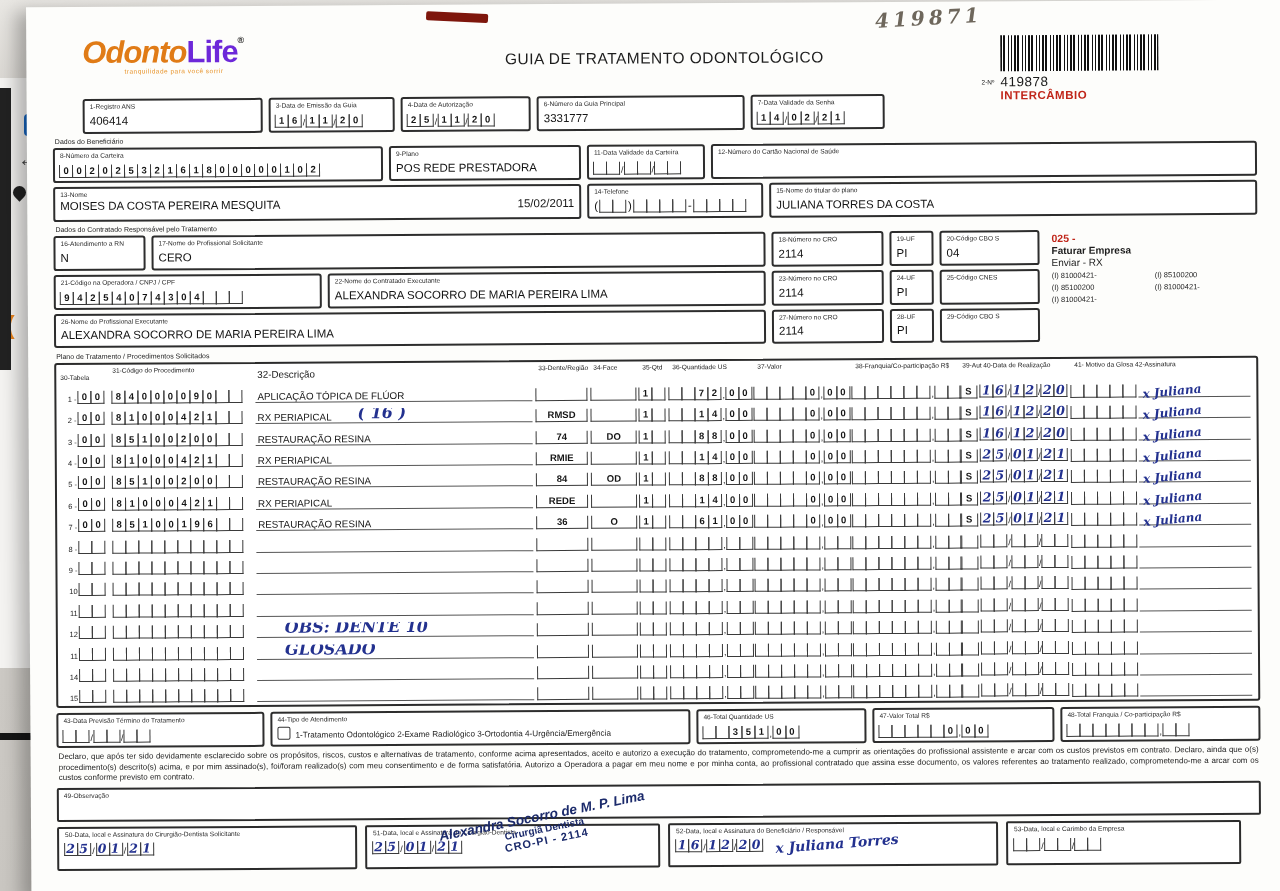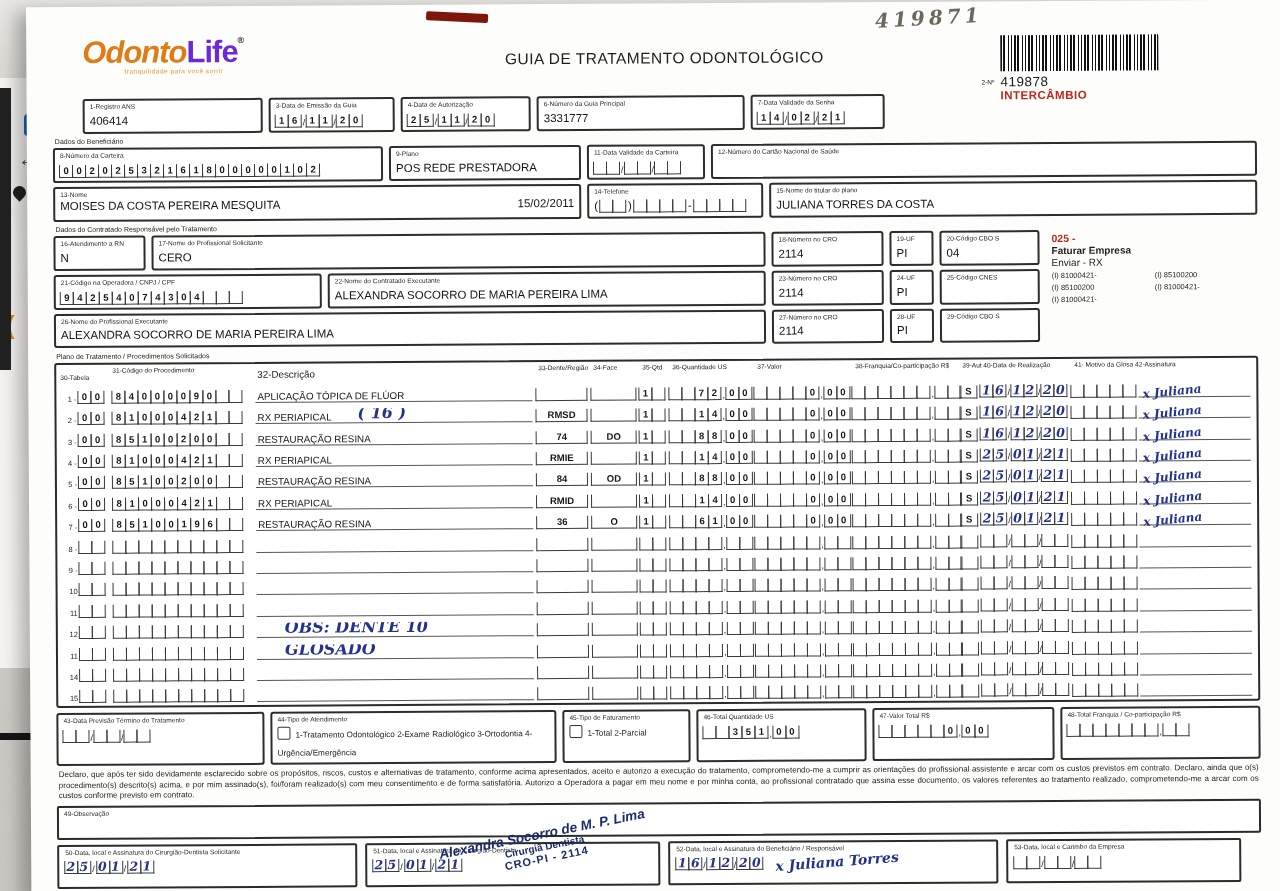--- a/index.html
+++ b/index.html
@@ -837,21 +837,21 @@
               <b class="cc">2</b>
               <b class="cc">1</b>
               <b class="cc">&nbsp;</b>
               <b class="cc">&nbsp;</b>
             </span></div>
         <div class="c-desc">
           <span>RX PERIAPICAL</span>
           <span class="note hw"></span>
         </div>
         <div class="c-dente">
-            <span class="wcell">RMID</span>
+            <span class="wcell">REDE</span>
           </div>
         <div class="c-face">
             <span class="wcell"></span>
           </div>
         <div class="c-qtd"><span class="comb">
               <b class="cc">1</b>
               <b class="cc">&nbsp;</b>
             </span></div>
         <div class="c-qus"><span class="comb">
               <b class="cc">&nbsp;</b>
@@ -1712,24 +1712,20 @@
           <b class="cc">&nbsp;</b>
           <b class="cc">&nbsp;</b>
           <i class="sep">/</i>
           <b class="cc">&nbsp;</b>
           <b class="cc">&nbsp;</b>
         </span>
     </div>
     <div class="fbox" style="flex:1">
       <span class="flabel">44-Tipo de Atendimento</span>
       <span><span class="chk"></span><span class="opts">1-Tratamento Odontológico  2-Exame Radiológico  3-Ortodontia  4-Urgência/Emergência</span></span>
-    </div>
-    <div class="fbox" style="width:128px">
-      <span class="flabel">45-Tipo de Faturamento</span>
-      <span><span class="chk"></span><span class="opts">1-Total  2-Parcial</span></span>
     </div>
     <div class="fbox" style="width:170px">
       <span class="flabel">46-Total Quantidade US</span>
       <span class="comb">
           <b class="cc">&nbsp;</b>
           <b class="cc">&nbsp;</b>
           <b class="cc">3</b>
           <b class="cc">5</b>
           <b class="cc">1</b>
           <i class="sep">,</i>

